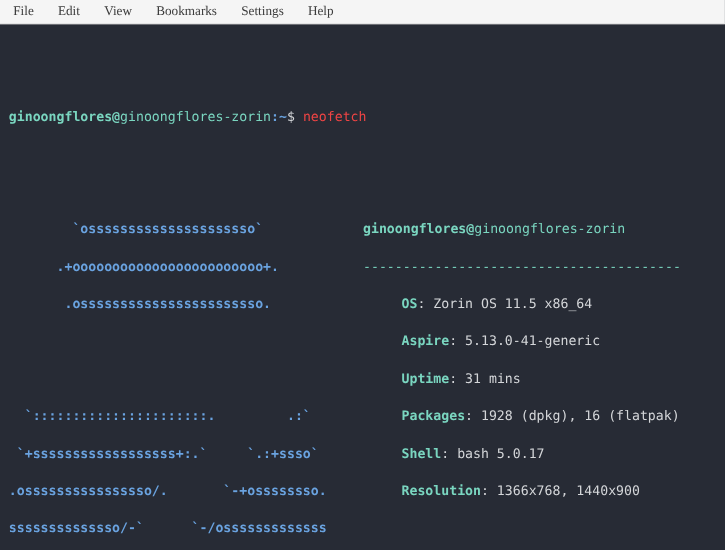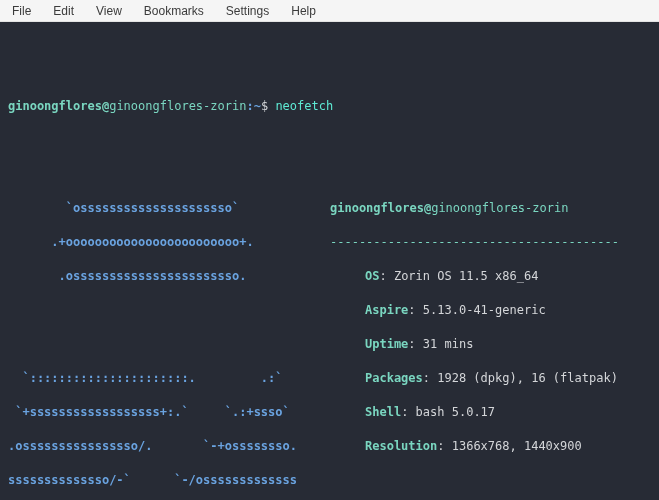--- a/index.html
+++ b/index.html
@@ -11,21 +11,21 @@
     color: #d4d6d9;
     overflow: hidden;
   }
   .menubar {
     height: 22px;
     background: #f5f5f5;
     color: #3b3b3b;
     display: flex;
     align-items: center;
     padding: 0 2px;
-    font-family: Liberation Sans, sans-serif;
+    font-family: Liberation Serif, serif;
     font-size: 12px;
     gap: 2px;
     border-bottom: 1px solid #e3e3e3;
   }
   .menubar .mi {
     padding: 2px 10px;
     cursor: default;
     border-radius: 2px;
   }
 
@@ -39,21 +39,21 @@
   .left-col { width: 322px; flex: 0 0 322px; }
   .right-col { flex: 1 1 auto; }
 
   
   .user { color: #7ad6c0; font-weight: bold; }
   .at   { color: #7ad6c0; font-weight: bold; }
   .host { color: #7ad6c0; font-weight: normal; }
   .colon{ color: #6aa3e0; font-weight: bold; }
   .path { color: #6aa3e0; font-weight: bold; }
   .doll { color: #d4d6d9; }
-  .cmd  { color: #5eead4; }
+  .cmd  { color: #ef4444; }
 
   .ascii { color: #6aa3e0; font-weight: bold; }
 
   .label { color: #7ad6c0; font-weight: bold; margin-left: 35px; }
   .val   { color: #d4d6d9; }
   .dash  { color: #7ad6c0; }
 </style>
 </head>
 <body>
 

